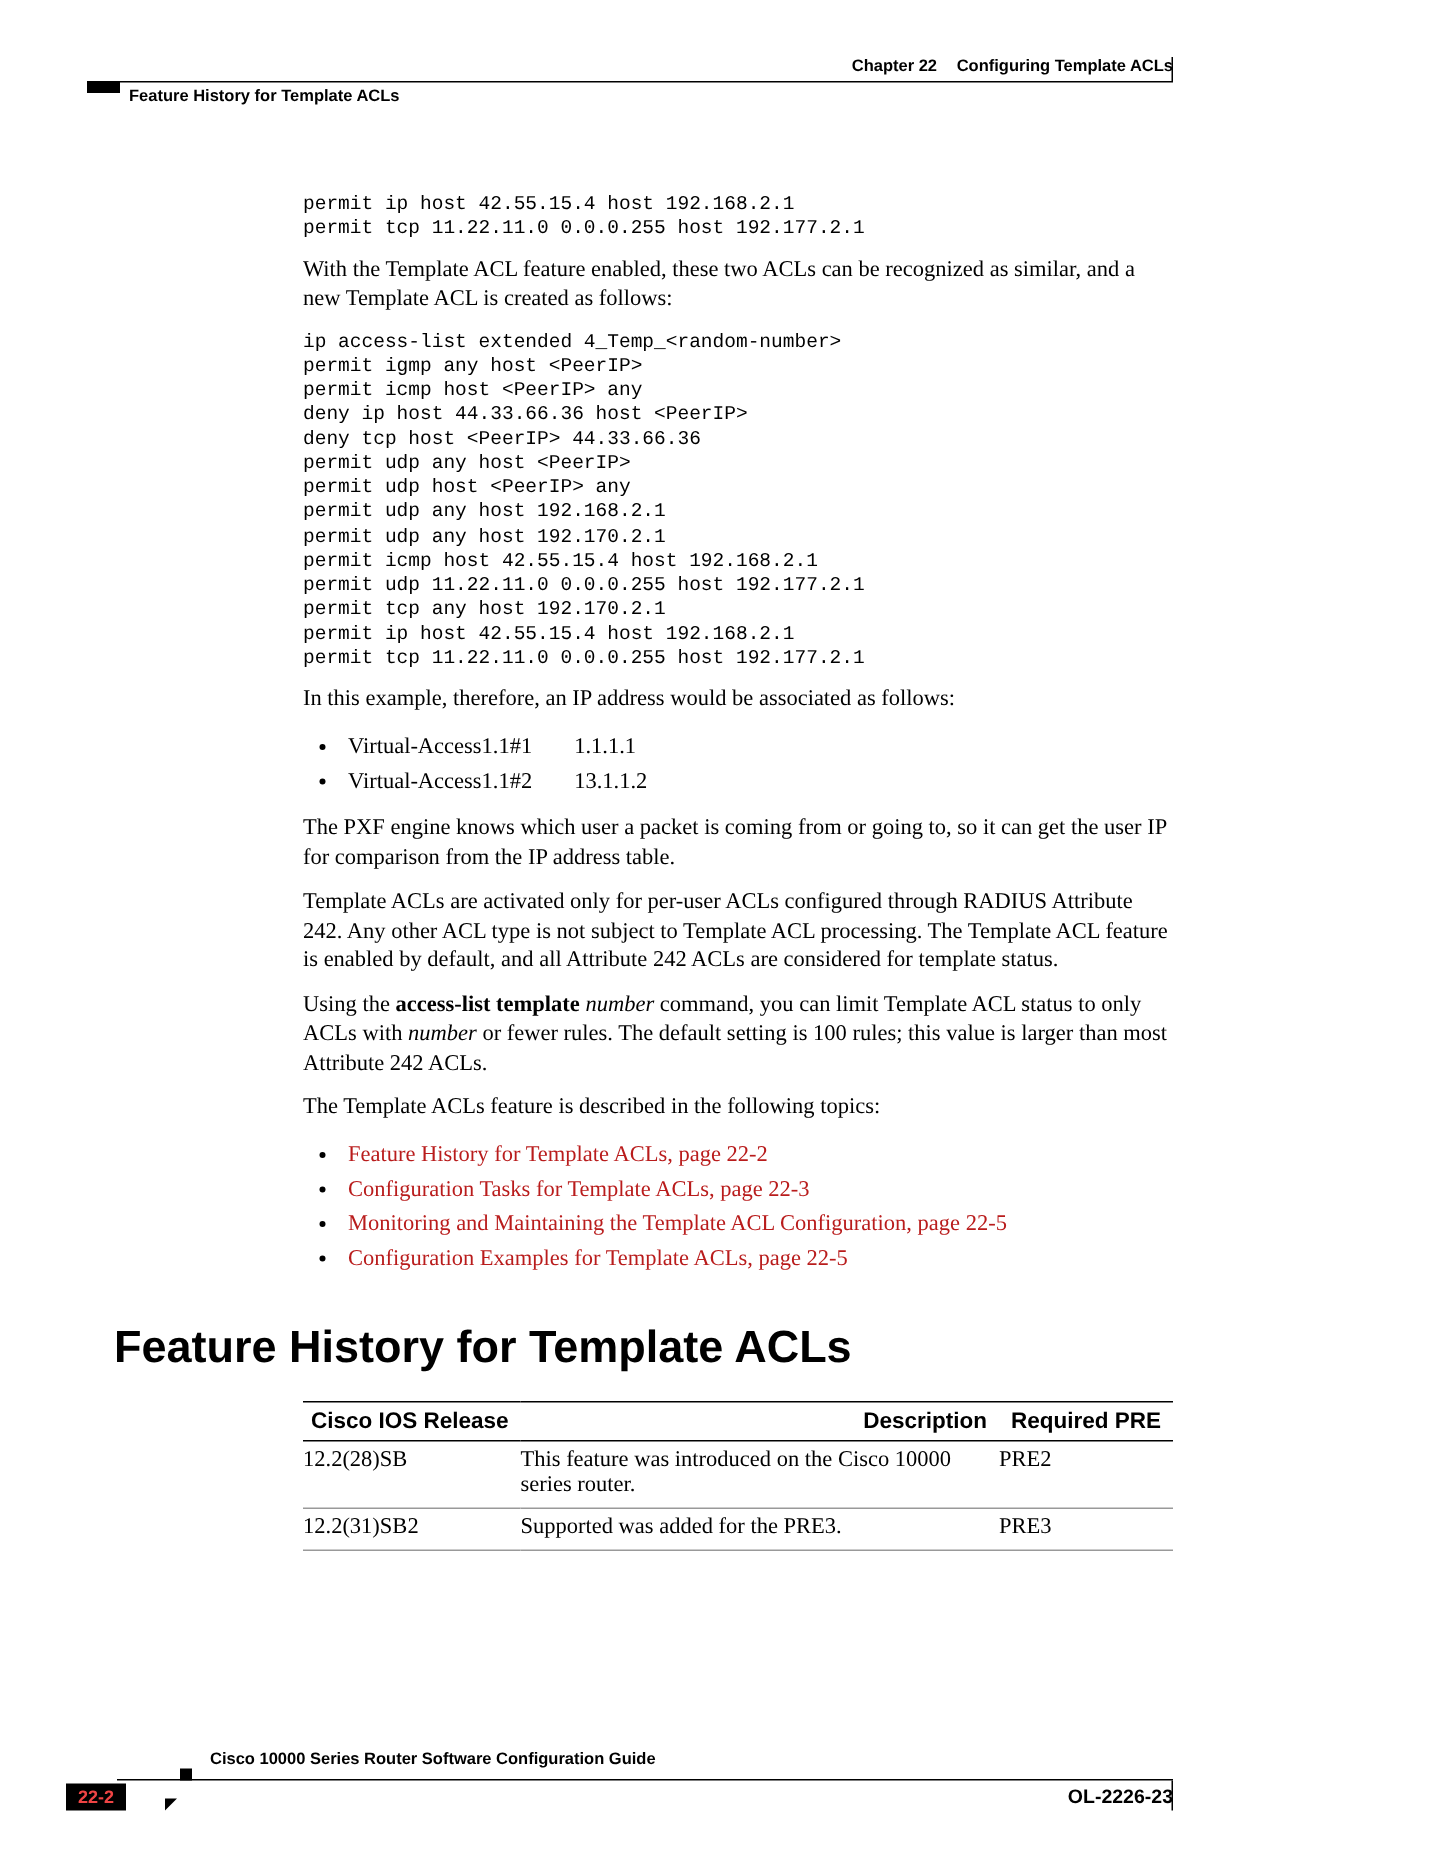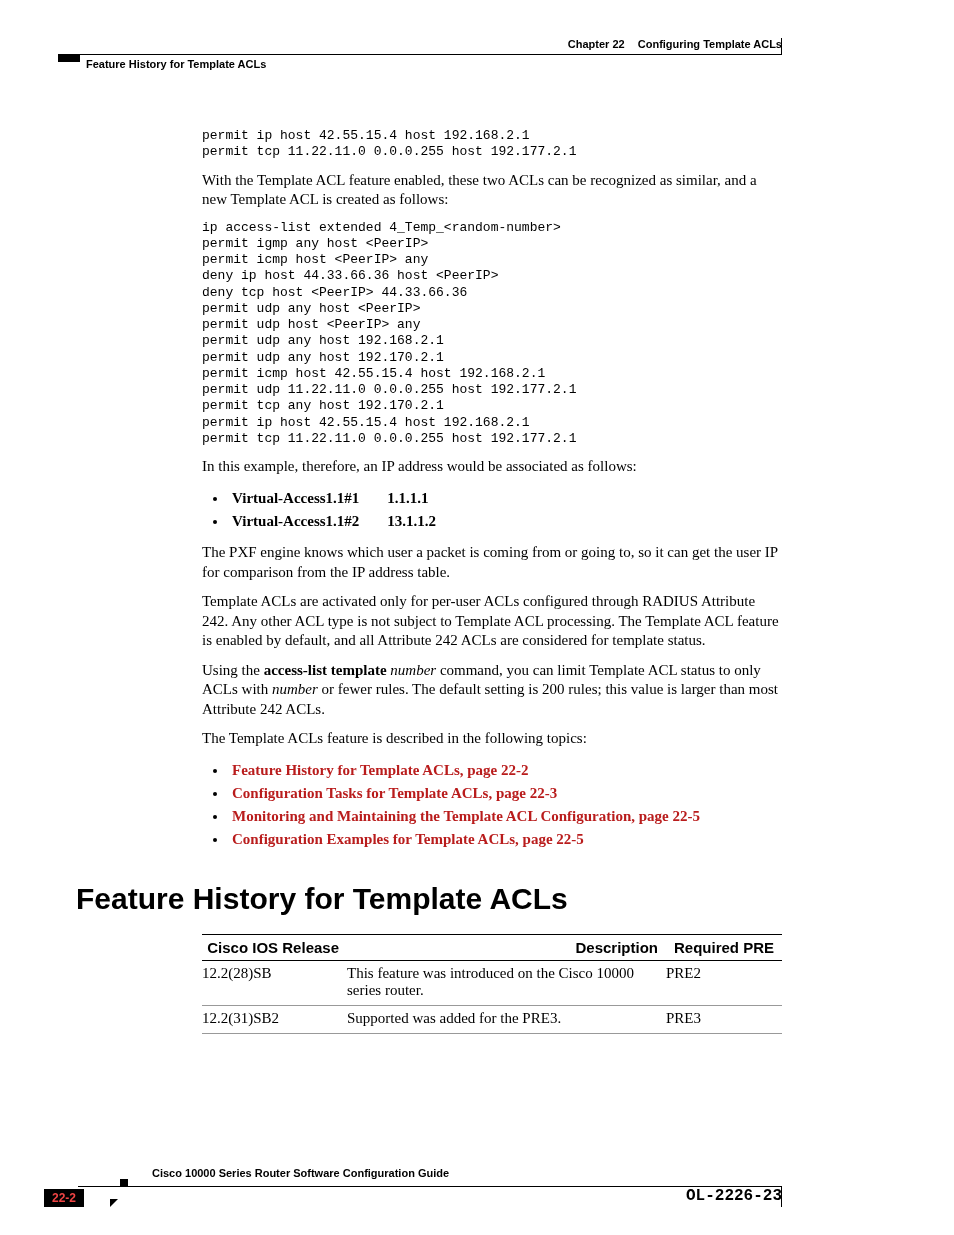--- a/index.html
+++ b/index.html
@@ -72,21 +72,20 @@
     margin: 0 0 10px 0;
   }
   .para {
     font-size: 15px;
     line-height: 1.3;
     margin: 8px 0 10px 0;
   }
   .bullets {
     margin: 6px 0 10px 0;
     padding-left: 26px;
-    font-weight: bold;
   }
   .bullets li {
     font-size: 15px;
     line-height: 1.55;
     padding-left: 4px;
   }
   .bullets .tab { display:inline-block; width:28px; }
   .link { color: #b91c1c; }
   .h1 {
     font-family: Arial, Helvetica, sans-serif;
@@ -114,21 +113,21 @@
   }
   .footer-line {
     position:absolute;
     left:78px;
     right:78px;
     bottom:48px;
     border-top:1px solid #000;
   }
   .footer-title {
     position:absolute;
-    left:152px;
+    left:140px;
     bottom:56px;
     font-family: Arial, Helvetica, sans-serif;
     font-weight:bold;
     font-size:11px;
   }
   .page-badge {
     position:absolute;
     left:44px;
     bottom:28px;
     background:#000;
@@ -150,23 +149,23 @@
     position:absolute;
     left:120px;
     bottom:48px;
     width:8px; height:8px;
     background:#000;
   }
   .doc-id {
     position:absolute;
     right:78px;
     bottom:30px;
-    font-family: Liberation Mono, monospace;
-    font-weight:bold;
-    font-size:16px;
+    font-family: Liberation Sans, sans-serif;
+    font-weight:bold;
+    font-size:13px;
   }
   .vr-bottom {
     position:absolute;
     right:78px;
     bottom:28px;
     width:1px; height:20px;
     background:#000;
   }
 </style>
 </head>
@@ -208,21 +207,21 @@
 
     <ul class="bullets">
       <li><span>Virtual-Access1.1#1</span><span class="tab"></span><span>1.1.1.1</span></li>
       <li><span>Virtual-Access1.1#2</span><span class="tab"></span><span>13.1.1.2</span></li>
     </ul>
 
     <p class="para">The PXF engine knows which user a packet is coming from or going to, so it can get the user IP for comparison from the IP address table.</p>
     <p class="para">Template ACLs are activated only for per-user ACLs configured through RADIUS Attribute 242. Any other ACL type is not subject to Template ACL processing. The Template ACL feature is enabled by default, and all Attribute 242 ACLs are considered for template status.</p>
 
     <p class="para">
-      <span>Using the </span><b>access-list template</b><i> number</i><span> command, you can limit Template ACL status to only ACLs with </span><i>number</i><span> or fewer rules. The default setting is 200 rules; this value is larger than most Attribute 242 ACLs.</span>
+      <span>Using the </span><b>access-list template</b><i> number</i><span> command, you can limit Template ACL status to only ACLs with </span><i>number</i><span> or fewer rules. The default setting is 100 rules; this value is larger than most Attribute 242 ACLs.</span>
     </p>
 
     <p class="para">The Template ACLs feature is described in the following topics:</p>
 
     <ul class="bullets">
       <li><span class="link">Feature History for Template ACLs, page 22-2</span></li>
       <li><span class="link">Configuration Tasks for Template ACLs, page 22-3</span></li>
       <li><span class="link">Monitoring and Maintaining the Template ACL Configuration, page 22-5</span></li>
       <li><span class="link">Configuration Examples for Template ACLs, page 22-5</span></li>
     </ul>

